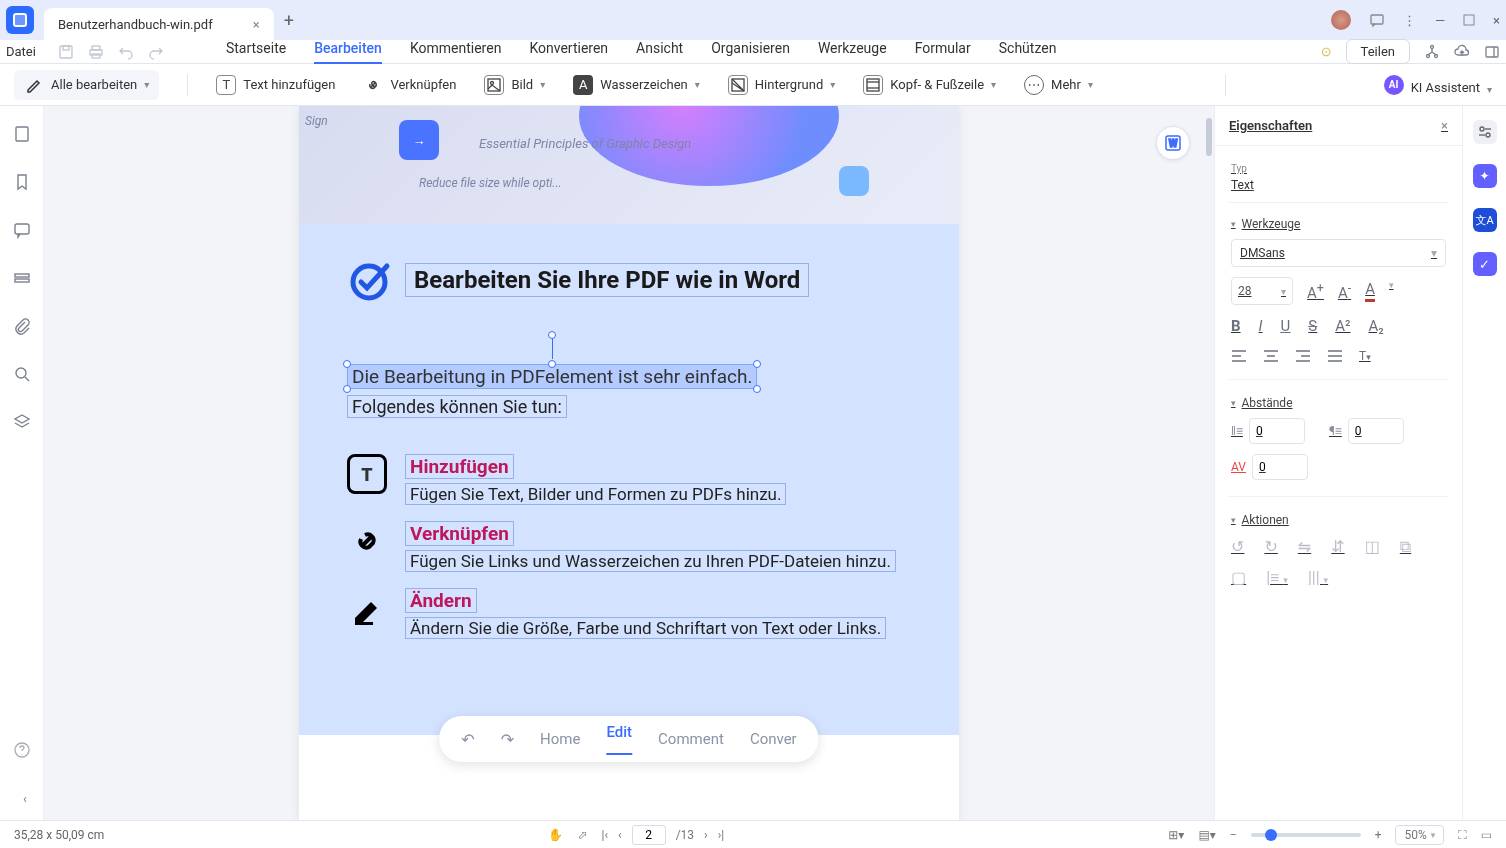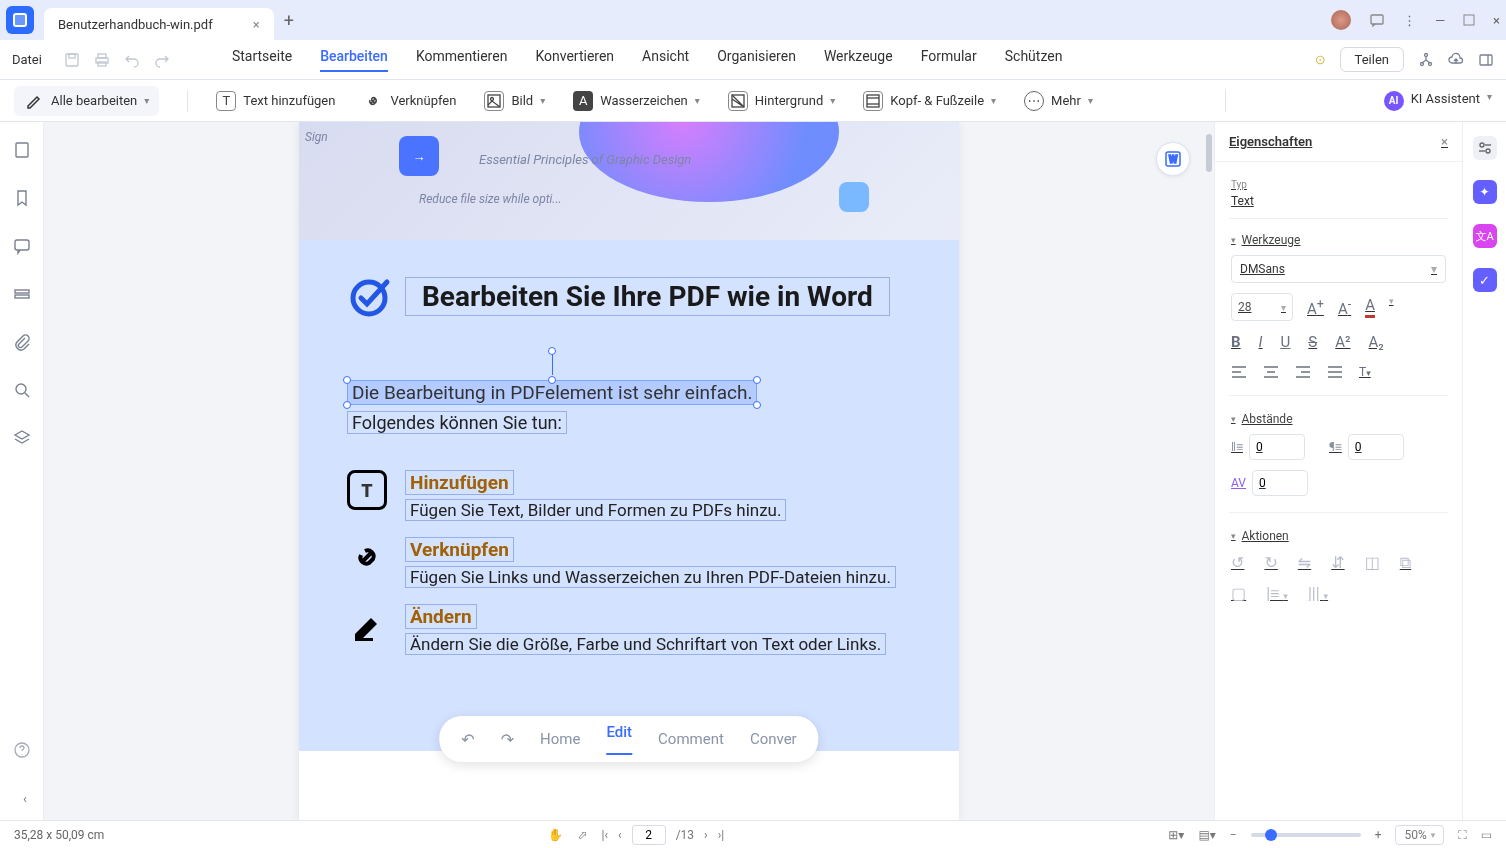--- a/index.html
+++ b/index.html
@@ -4,67 +4,67 @@
 <style>
 *{box-sizing:border-box;margin:0;padding:0;font-family:-apple-system,BlinkMacSystemFont,"Segoe UI",Roboto,sans-serif;}
 body{width:1506px;height:848px;overflow:hidden;background:#fff;display:flex;flex-direction:column;font-size:13px;color:#333;}
 .titlebar{height:40px;background:linear-gradient(#e6ecfc,#e6ecfc);display:flex;align-items:center;padding:0 6px;}
 .app-icon{width:28px;height:28px;background:#2b6bff;border-radius:6px;display:flex;align-items:center;justify-content:center;color:#fff;margin-right:10px;}
 .tab{background:#fff;border-radius:8px 8px 0 0;height:32px;display:flex;align-items:center;padding:0 14px;gap:40px;font-size:13px;color:#333;margin-top:8px;}
 .tab .x{color:#888;cursor:pointer;}
 .tab-add{margin-left:10px;color:#666;font-size:18px;cursor:pointer;}
 .title-right{margin-left:auto;display:flex;align-items:center;gap:18px;color:#666;}
 .avatar{width:20px;height:20px;border-radius:50%;background:radial-gradient(circle,#d98,#a65);}
-.menubar{height:40px;border-bottom:1px solid #e1e5ed;display:flex;align-items:center;padding:0 12px;gap:22px;}
+.menubar{height:24px;border-bottom:1px solid #e1e5ed;display:flex;align-items:center;padding:0 6px;gap:22px;}
 .menubar .file{color:#333;font-size:13px;}
 .menu-icons{display:flex;gap:14px;color:#b5b9c4;}
 .menu-items{display:flex;gap:28px;margin-left:40px;}
 .menu-item{font-size:14px;color:#333;cursor:pointer;padding-bottom:6px;}
 .menu-item.active{color:#3a6cff;border-bottom:2px solid #3a6cff;font-weight:500;}
 .right-menu{margin-left:auto;display:flex;align-items:center;gap:14px;}
 .share-btn{border:1px solid #d5d9e3;border-radius:6px;padding:4px 14px;font-size:13px;cursor:pointer;}
 .toolbar{height:42px;border-bottom:1px solid #e1e5ed;display:flex;align-items:center;padding:0 14px;gap:28px;}
 .tool-btn{display:flex;align-items:center;gap:7px;font-size:13px;cursor:pointer;color:#333;}
 .tool-btn .ico{width:20px;height:20px;display:flex;align-items:center;justify-content:center;color:#444;border:1px solid #888;border-radius:4px;}
 .tool-btn.edit-all{background:#f3f5fa;border-radius:6px;padding:5px 10px;}
 .tool-btn.edit-all .ico{border:none;}
 .tool-btn .chev{font-size:10px;color:#888;}
-.ai-btn{display:flex;align-items:flex-start;gap:7px;margin-left:auto;padding-left:25px;}
+.ai-btn{display:flex;align-items:flex-end;gap:7px;margin-left:auto;padding-left:25px;}
 .ai-badge{background:#7755ff;color:#fff;width:20px;height:20px;border-radius:50%;display:flex;align-items:center;justify-content:center;font-size:10px;font-weight:bold;}
 .main{flex:1;display:flex;min-height:0;}
 .leftbar{width:44px;background:#fff;border-right:1px solid #eceef4;display:flex;flex-direction:column;align-items:center;padding-top:18px;gap:28px;color:#757b8a;}
 .leftbar .ic{width:20px;height:20px;cursor:pointer;display:flex;align-items:center;justify-content:center;}
 .leftbar .help{margin-top:auto;margin-bottom:60px;}
 .canvas-wrap{flex:1;background:#f3f4f8;overflow:hidden;position:relative;}
 .doc-scroll{position:absolute;inset:0;overflow:auto;display:flex;justify-content:center;}
 .page{width:660px;margin-top:0;background:#fff;box-shadow:0 2px 10px rgba(0,0,0,.08);}
 .hero{height:118px;background:linear-gradient(135deg,#d8dcf0,#e9ecf8);position:relative;overflow:hidden;color:#7d86a5;font-style:italic;}
 .hero .sq{position:absolute;width:40px;height:40px;background:#4a74ff;border-radius:8px;top:14px;left:100px;display:flex;align-items:center;justify-content:center;color:#fff;}
 .hero .txt1{position:absolute;top:30px;left:180px;font-size:13px;}
 .hero .txt2{position:absolute;top:70px;left:120px;font-size:12px;}
 .hero .mini{position:absolute;width:30px;height:30px;border-radius:8px;background:#7ab8ff;right:90px;top:60px;}
 .blob{position:absolute;width:260px;height:140px;background:radial-gradient(circle at 40% 40%,#d66cff,#5a7dff 70%);border-radius:50%;top:-60px;left:280px;opacity:.85;}
 .hero .sign{position:absolute;top:8px;left:6px;font-size:12px;}
 .content-panel{background:#d3e2ff;padding:34px 48px 80px;}
 .check-row{display:flex;align-items:center;gap:14px;margin-bottom:26px;}
 .big-check{width:44px;height:44px;color:#2257e6;}
-.h2{font-size:28px;font-weight:700;color:#1a1a1a;border:1px solid rgba(60,100,200,.4);padding:2px 16px;}
+.h2{font-size:24px;font-weight:700;color:#1a1a1a;border:1px solid rgba(60,100,200,.4);padding:2px 8px;}
 .sel-text{position:relative;display:inline-block;margin:36px 0 6px;border:1px solid #7aa8ff;}
 .sel-text .t{font-size:19px;color:#333;background:rgba(120,160,255,.35);padding:0 4px;}
 .handle{position:absolute;width:8px;height:8px;border:1px solid #3a6cff;background:#fff;border-radius:50%;}
 .handle.tl{top:-5px;left:-5px}.handle.tr{top:-5px;right:-5px}.handle.bl{bottom:-5px;left:-5px}.handle.br{bottom:-5px;right:-5px}
 .handle.tc{top:-5px;left:50%;margin-left:-4px}
 .handle.rot{top:-34px;left:50%;margin-left:-4px}
 .rot-line{position:absolute;width:1px;height:24px;background:#3a6cff;top:-30px;left:50%;}
 .plain-box{border:1px solid rgba(60,100,200,.4);display:inline-block;padding:0 4px;font-size:18px;color:#222;margin-bottom:20px;}
 .feat{display:flex;gap:18px;margin:16px 0;}
 .feat .icon{width:40px;height:40px;border:3px solid #000;border-radius:8px;display:flex;align-items:center;justify-content:center;font-weight:900;font-size:18px;}
 .feat .icon.link{border:none;}
 .feat .icon.pen{border:none;}
-.feat-body .title{font-size:19px;font-weight:700;border:1px solid rgba(60,100,200,.4);display:inline-block;padding:0 4px;color:#a16207;}
+.feat-body .title{font-size:19px;font-weight:700;border:1px solid rgba(60,100,200,.4);display:inline-block;padding:0 4px;color:#be185d;}
 .feat-body .desc{font-size:17px;border:1px solid rgba(60,100,200,.4);display:inline-block;padding:0 4px;color:#222;margin-top:4px;}
 .float-pill{position:absolute;bottom:58px;left:50%;transform:translateX(-50%);background:#fff;border-radius:22px;box-shadow:0 3px 12px rgba(0,0,0,.12);height:46px;display:flex;align-items:center;padding:0 22px;gap:26px;color:#8b93a6;font-size:15px;}
 .float-pill .edit{color:#3a6cff;border-bottom:2px solid #3a6cff;padding-bottom:12px;font-weight:500;}
 .float-pill .undo{font-size:16px;}
 .rightpanel{width:248px;border-left:1px solid #eceef4;background:#fff;display:flex;flex-direction:column;text-decoration:underline;}
 .rp-head{display:flex;align-items:center;height:40px;padding:0 14px;justify-content:space-between;border-bottom:1px solid #eef0f5;}
 .rp-head .title{font-weight:600;font-size:13px;color:#333;}
 .rp-close{color:#888;cursor:pointer;}
 .rp-body{padding:10px 16px;overflow:auto;font-size:12px;color:#555;}
 .rp-row{margin:7px 0;}
@@ -78,21 +78,21 @@
 .fmt-row{display:flex;gap:18px;color:#6a707d;margin-top:12px;font-size:15px;}
 .align-row{display:flex;gap:16px;color:#6a707d;margin-top:14px;}
 .spacing-row{display:flex;gap:24px;align-items:center;}
 .sp-field{display:flex;align-items:center;gap:6px;}
 .sp-input{border:1px solid #dfe3ea;border-radius:4px;height:26px;width:56px;padding:0 6px;font-size:12px;}
 .action-grid{display:flex;gap:20px;color:#b8bdc9;margin-top:10px;font-size:16px;}
 .rightrail{width:44px;border-left:1px solid #eceef4;display:flex;flex-direction:column;align-items:center;padding-top:14px;gap:20px;}
 .rr-btn{width:24px;height:24px;border-radius:6px;display:flex;align-items:center;justify-content:center;cursor:pointer;}
 .rr-slider{background:#eef0f6;color:#666;}
 .rr-ai{background:#6460ff;color:#fff;font-size:12px;}
-.rr-tr{background:#d946ef;color:#fff;font-size:11px;}
+.rr-tr{background:#1d4ed8;color:#fff;font-size:11px;}
 .rr-ck{background:#6460ff;color:#fff;}
 .statusbar{height:28px;border-top:1px solid #e3e6ee;display:flex;align-items:center;padding:0 14px;font-size:12px;color:#666;gap:16px;}
 .statusbar .spacer{flex:1;}
 .sb-icons{display:flex;gap:14px;color:#777;align-items:center;}
 .pg-nav{display:flex;align-items:center;gap:10px;}
 .pg-input{width:34px;height:20px;border:1px solid #d8dce5;border-radius:3px;text-align:center;font-size:12px;}
 .zoom-slider{width:110px;height:4px;background:#d5dae7;border-radius:2px;position:relative;}
 .zoom-thumb{position:absolute;width:12px;height:12px;background:#3a6cff;border-radius:50%;top:-4px;left:14px;}
 .zoom-val{border:1px solid #d8dce5;border-radius:4px;padding:2px 8px;display:flex;align-items:center;gap:4px;}
 .word-badge{position:absolute;top:20px;right:24px;width:34px;height:34px;background:#fff;border:1px solid #dce3f6;border-radius:50%;display:flex;align-items:center;justify-content:center;color:#3a6cff;font-weight:bold;box-shadow:0 1px 4px rgba(0,0,0,.08);}
@@ -472,21 +472,21 @@
             <span style="color:#8a909e;">‖≡</span>
             <input class="sp-input" value="0" style="">
           </div>
         <div class="sp-field">
             <span style="color:#8a909e;">¶≡</span>
             <input class="sp-input" value="0" style="">
           </div>
       </div>
       <div class="spacing-row" style="margin-top:10px;">
         <div class="sp-field">
-            <span style="color:#8b5cf6;text-decoration:underline;">AV</span>
+            <span style="color:#ef4444;text-decoration:underline;">AV</span>
             <input class="sp-input" value="0" style="">
           </div>
       </div>
       <div style="height:1px;background:#eef0f5;margin:16px -2px;"></div>
       <div class="rp-sec">Aktionen</div>
       <div class="action-grid">
         <span>↺</span>
         <span>↻</span>
         <span>⇋</span>
         <span>⇵</span>

